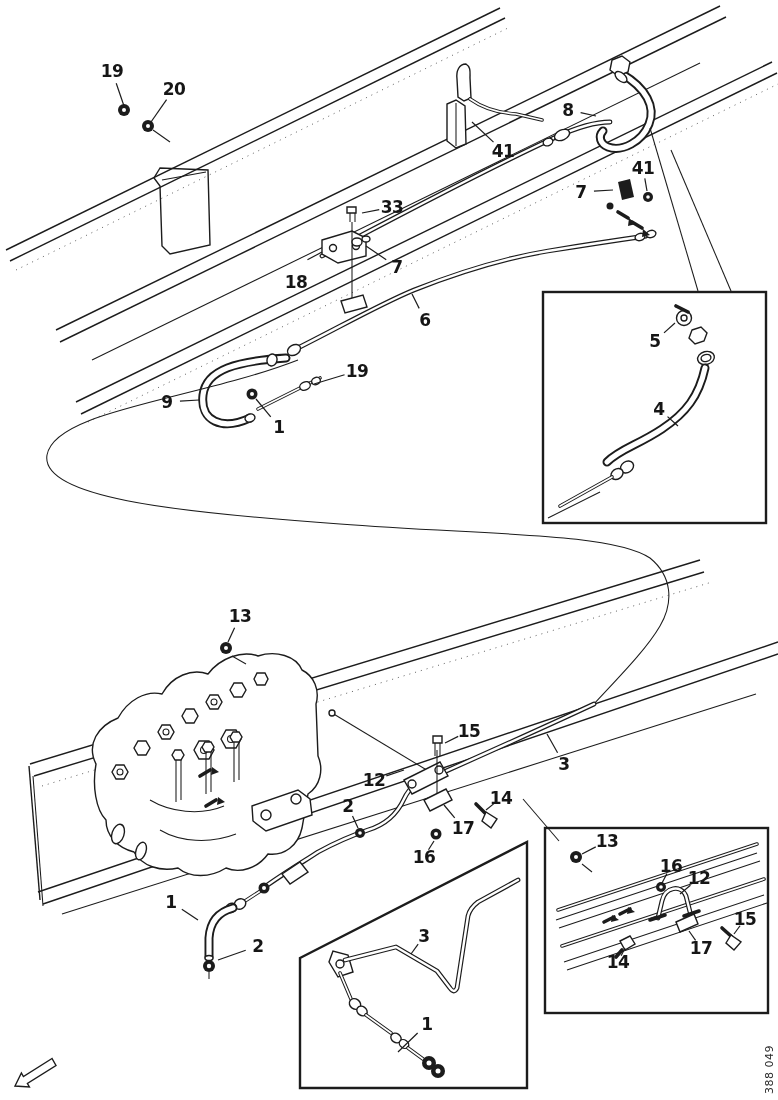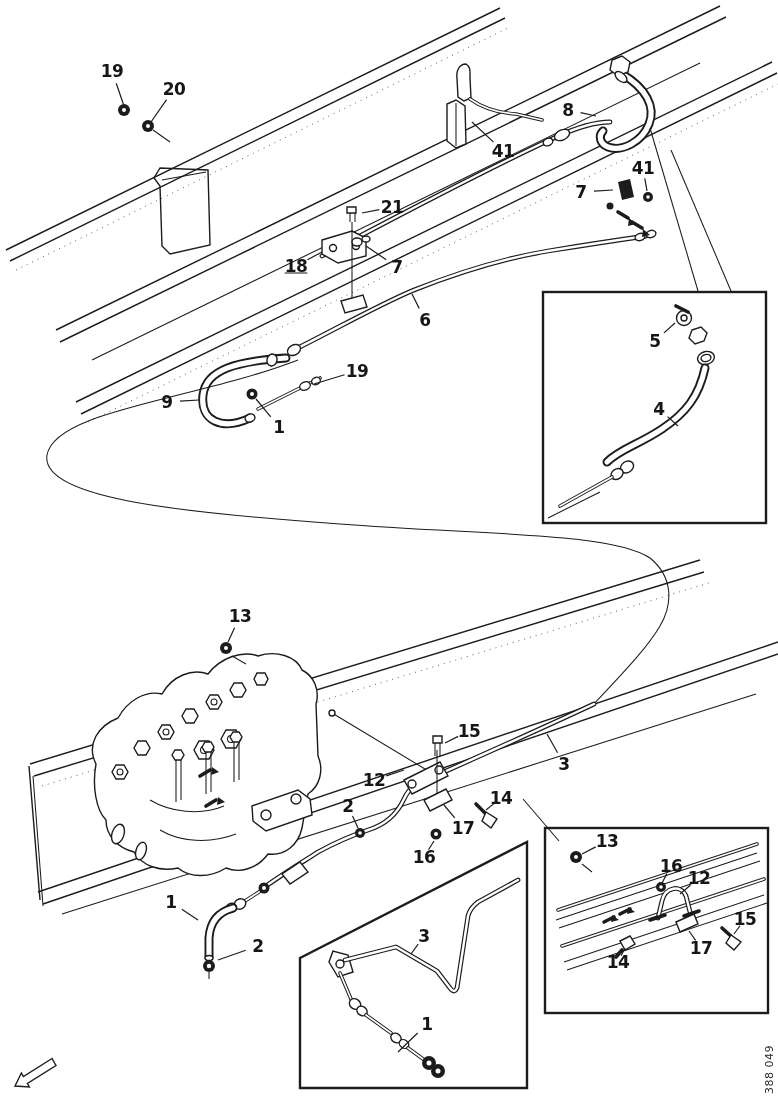--- a/index.html
+++ b/index.html
@@ -310,22 +310,22 @@
         <line x1="690.45" y1="885.2" x2="680" y2="894" class="leader"></line>
         <line x1="740.05" y1="925.75" x2="734" y2="934" class="leader"></line>
         <line x1="695.6" y1="940.35" x2="689" y2="931" class="leader"></line>
         <line x1="621.15" y1="955.7" x2="625" y2="948" class="leader"></line>
       </g>
 </svg>
 
 <div id="labels">
       <div class="callout" style="left: 112px; top: 71px;">19</div>
       <div class="callout" style="left: 174px; top: 89px;">20</div>
-      <div class="callout" style="left: 392px; top: 207px;">21</div>
-      <div class="callout" style="left: 296px; top: 266px; text-decoration: underline;">18</div>
+      <div class="callout" style="left: 392px; top: 207px;">33</div>
+      <div class="callout" style="left: 296px; top: 282px;">18</div>
       <div class="callout" style="left: 397px; top: 267px;">7</div>
       <div class="callout" style="left: 503px; top: 151px;">41</div>
       <div class="callout" style="left: 568px; top: 110px;">8</div>
       <div class="callout" style="left: 643px; top: 168px;">41</div>
       <div class="callout" style="left: 581px; top: 192px;">7</div>
       <div class="callout" style="left: 425px; top: 320px;">6</div>
       <div class="callout" style="left: 167px; top: 402px;">9</div>
       <div class="callout" style="left: 279px; top: 427px;">1</div>
       <div class="callout" style="left: 357px; top: 371px;">19</div>
       <div class="callout" style="left: 655px; top: 341px;">5</div>

